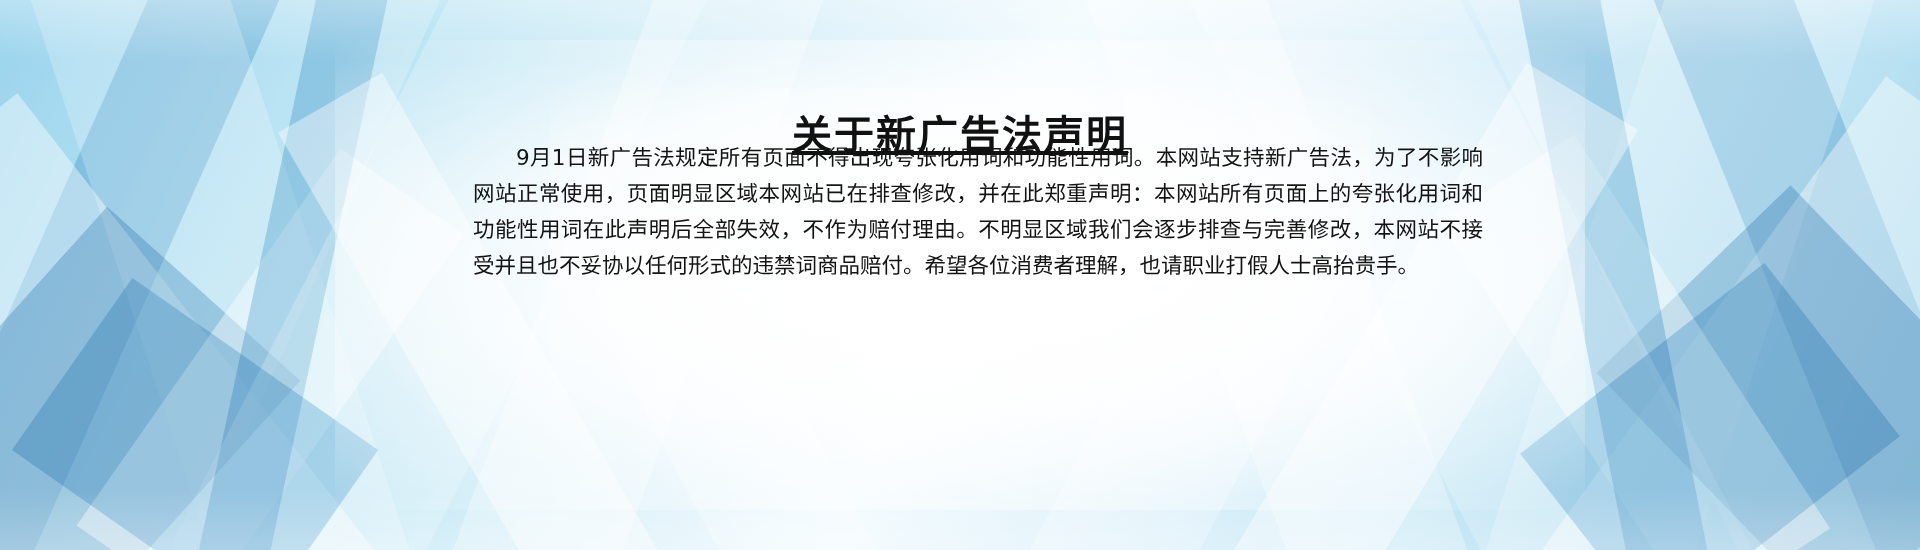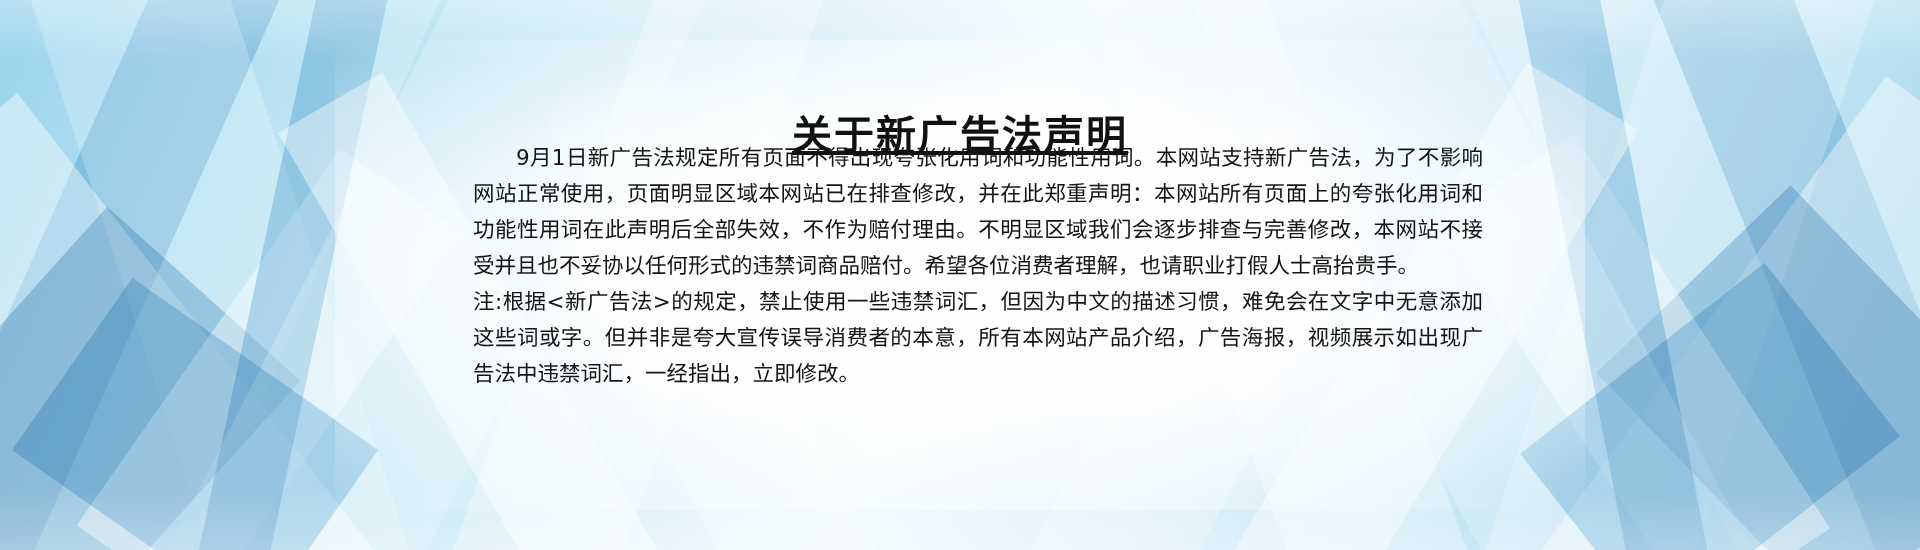--- a/index.html
+++ b/index.html
@@ -194,17 +194,16 @@
   <div class="fade-top"></div>
   <div class="fade-bottom"></div>
   <div class="glow"></div>
   <div class="glow2"></div>
 
   <div class="content">
     <h1 class="page-title">关于新广告法声明</h1>
 
     <div class="statement">
       <p class="indent">9月1日新广告法规定所有页面不得出现夸张化用词和功能性用词。本网站支持新广告法，为了不影响网站正常使用，页面明显区域本网站已在排查修改，并在此郑重声明：本网站所有页面上的夸张化用词和功能性用词在此声明后全部失效，不作为赔付理由。不明显区域我们会逐步排查与完善修改，本网站不接受并且也不妥协以任何形式的违禁词商品赔付。希望各位消费者理解，也请职业打假人士高抬贵手。</p>
-      <p>注:根据&lt;新广告法&gt;的规定，禁止使用一些违禁词汇，但因为中文的描述习惯，难免会在文字中无意添加这些词或字。但并非是夸大宣传误导消费者的本意，所有本网站产品介绍，广告海报，视频展示如出现广告法中违禁词汇，一经指出，立即修改。</p>
     </div>
   </div>
 
 </div>
 
 </body></html>

